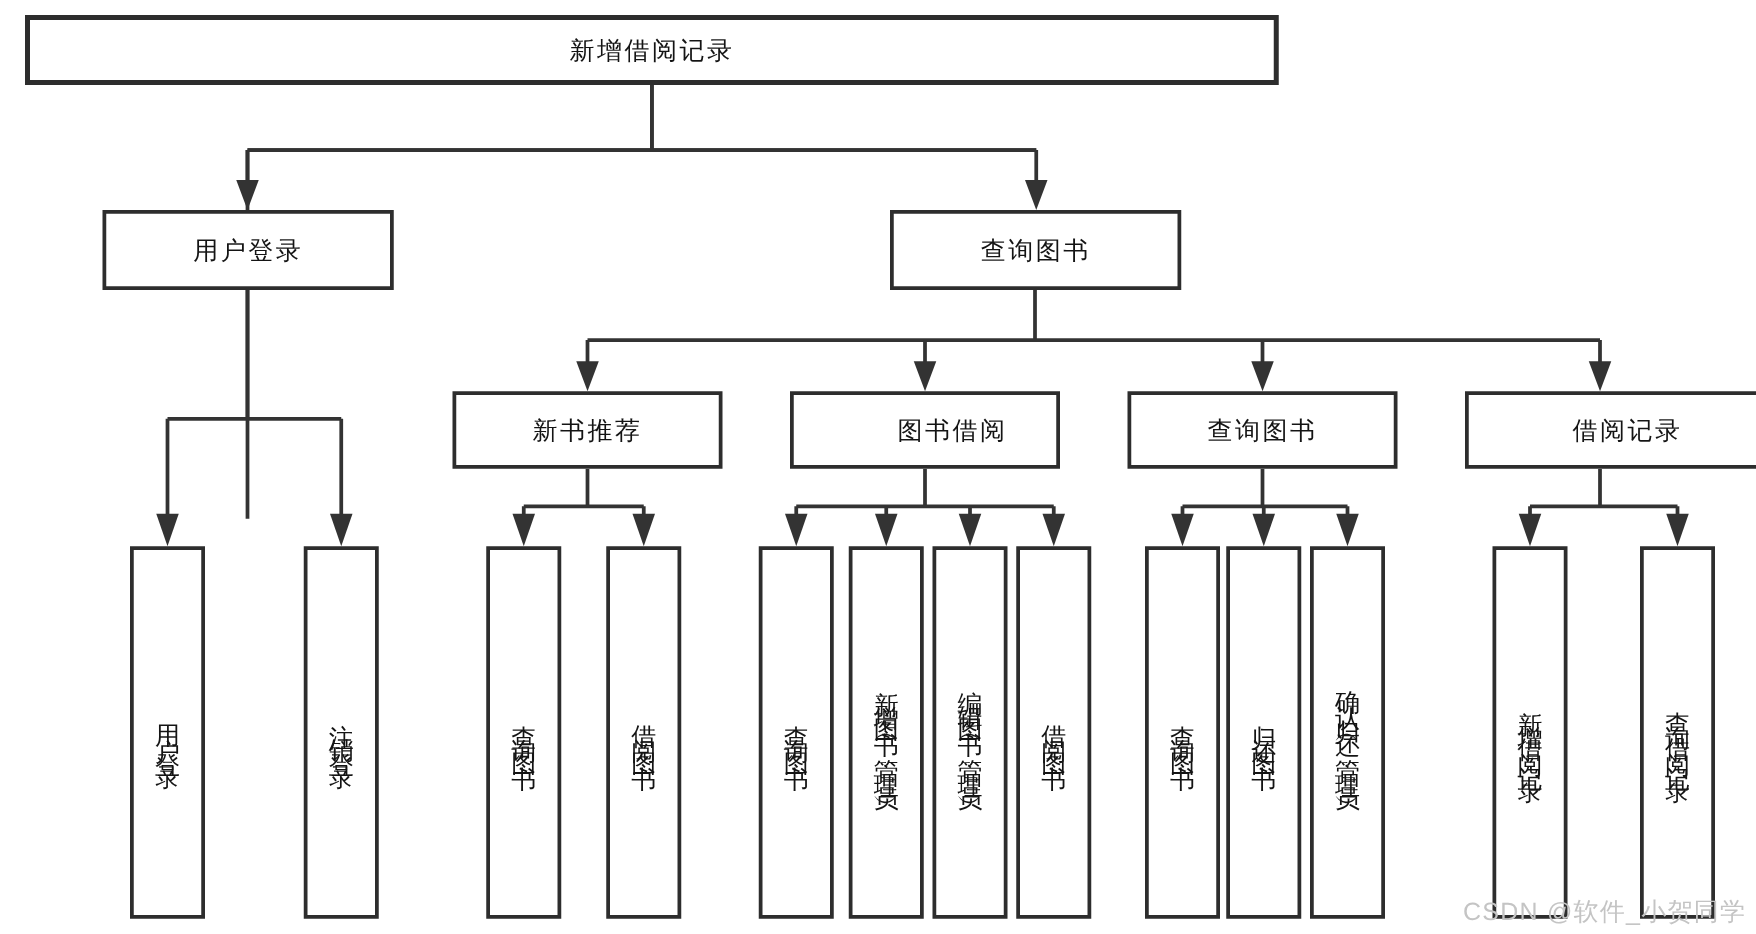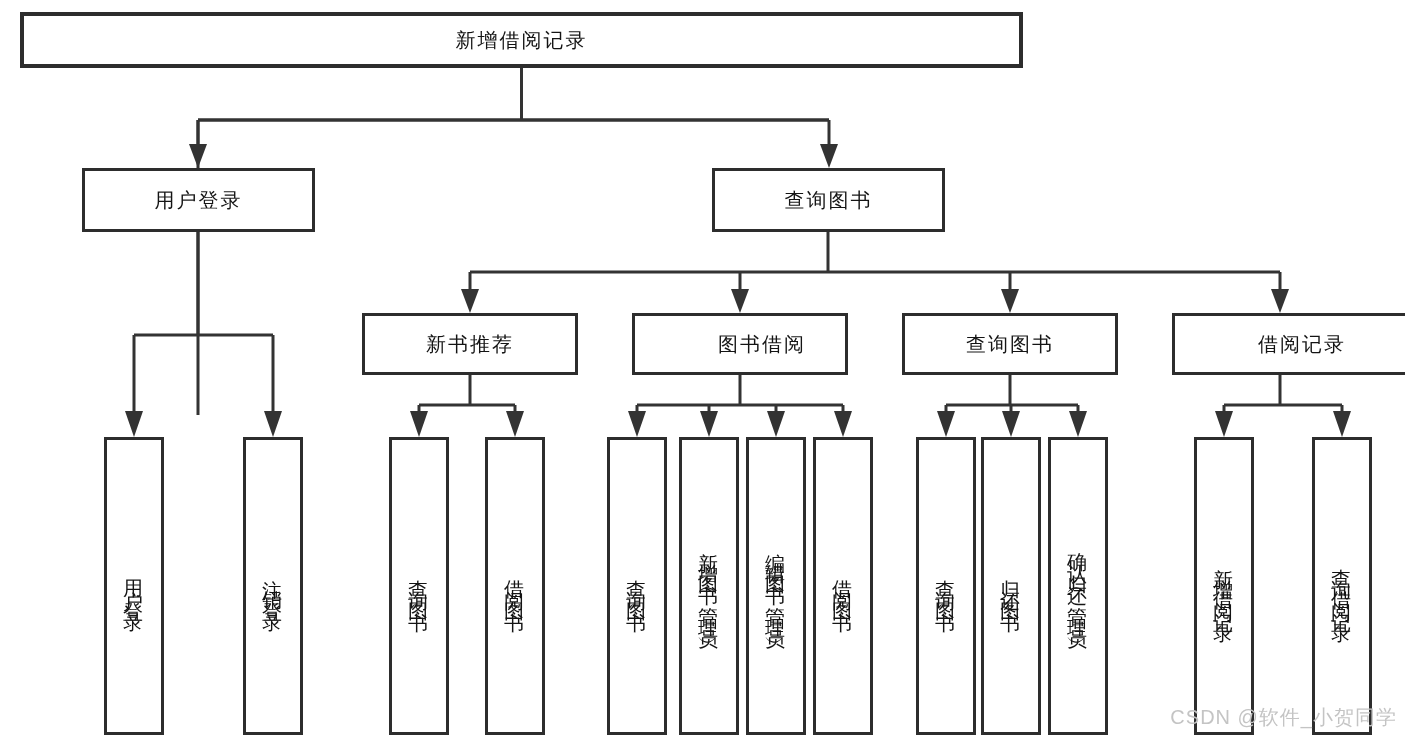--- a/index.html
+++ b/index.html
@@ -52,21 +52,21 @@
     text-orientation: mixed;
     font-size: 20px;
     letter-spacing: 11px;
     color: #141414;
     z-index: 2;
   }
   .vnode span, .node span { display: block; }
   .watermark {
     position: absolute;
     right: 8px;
-    bottom: 16px;
+    bottom: 4px;
     font-size: 20px;
     letter-spacing: 1px;
     color: #c4c4c4;
     z-index: 3;
   }
 </style>
 </head>
 <body>
 
 <div class="stage">

